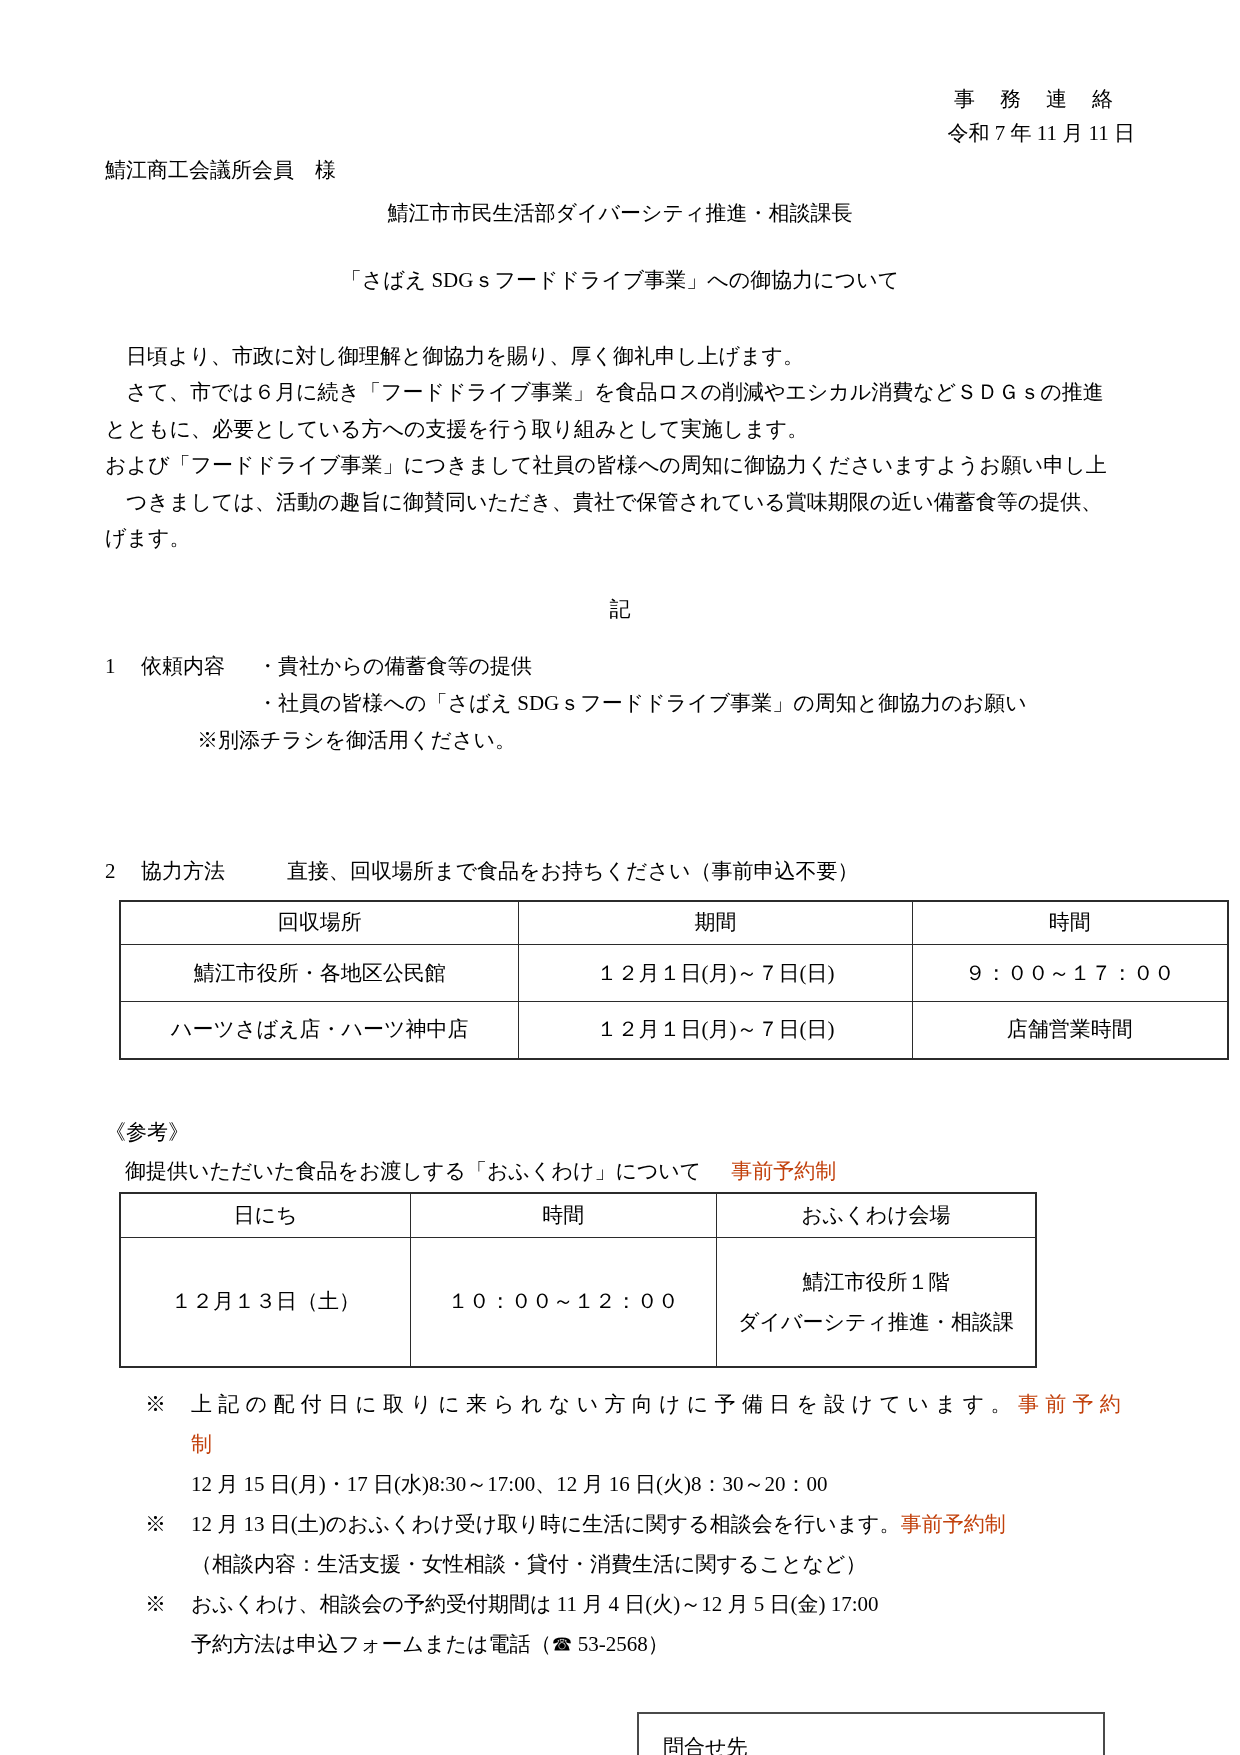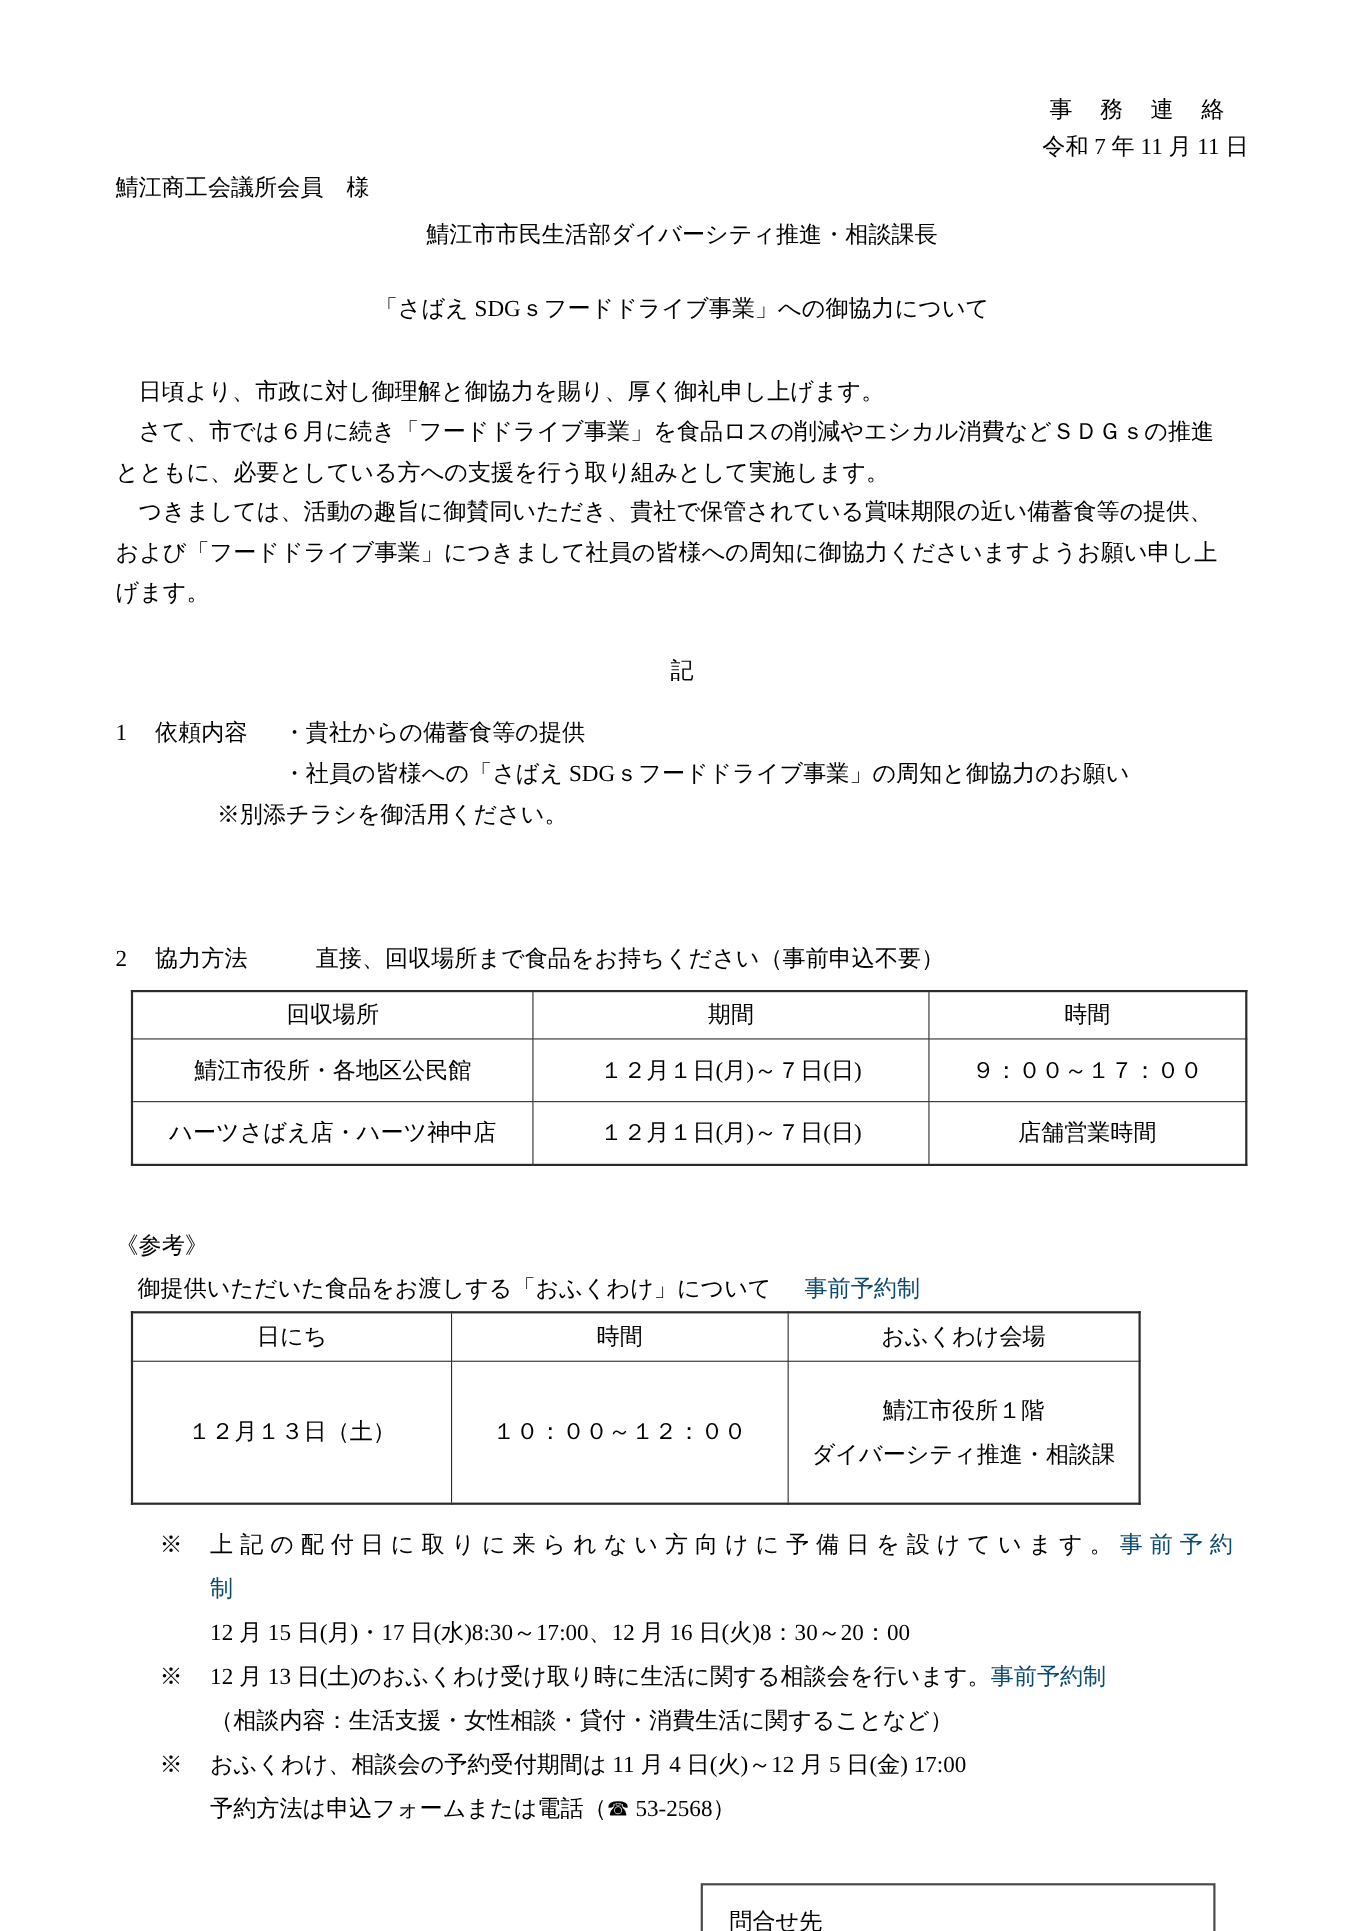--- a/index.html
+++ b/index.html
@@ -28,32 +28,32 @@
   .ki{text-align:center;margin-top:40px;}
   .sec{margin-top:26px;font-family:Liberation Serif, serif;}
   .sec-line{line-height:37px;}
   .sec-num{display:inline-block;width:36px;}
   .sec-label-1{display:inline-block;width:116px;}
   .sec-label-2{display:inline-block;width:146px;}
   .cont-1{margin-left:152px;line-height:37px;}
   .cont-2{margin-left:92px;line-height:37px;}
   .sec2{margin-top:94px;}
   table{border-collapse:collapse;table-layout:fixed;}
-  .t1{margin-left:14px;margin-top:10px;width:1015px;}
+  .t1{margin-left:14px;margin-top:10px;width:1110px;}
   .t1 col.c1{width:36%;} .t1 col.c2{width:35.5%;} .t1 col.c3{width:28.5%;}
   .t2{margin-left:14px;margin-top:8px;width:918px;}
   .t2 col.c1{width:31.7%;} .t2 col.c2{width:33.4%;} .t2 col.c3{width:34.9%;}
   th,td{border:1px solid #2b2b2b;text-align:center;font-weight:normal;padding:0 6px;box-sizing:border-box;}
   table{border:2px solid #2b2b2b;}
   .t1 th{height:44px;} .t1 td{height:57px;}
   .t2 th{height:44px;} .t2 td{height:130px;}
   .venue div{line-height:40px;}
   .ref-heading{margin-top:60px;}
   .ref-lead{margin-top:14px;margin-left:20px;}
-  .red{color:#0c4a6e;}
+  .red{color:#c2410c;}
   .lead-gap{display:inline-block;width:30px;}
   .notes{margin-top:16px;}
   .note-line{margin-left:40px;line-height:40px;display:flex;}
   .note-marker{display:inline-block;width:46px;flex:none;}
   .note-sub{margin-left:86px;line-height:40px;}
   .tracked{letter-spacing:0.30em;}
   .contact-box{
     margin-top:48px;
     margin-left:532px;
     width:468px;
@@ -75,22 +75,22 @@
 
   <div class="recipient">鯖江商工会議所会員　様</div>
   <div class="sender">鯖江市市民生活部ダイバーシティ推進・相談課長</div>
 
   <div class="doc-title">「さばえ SDGｓフードドライブ事業」への御協力について</div>
 
   <div class="body-block">
     <div class="body-line indent">日頃より、市政に対し御理解と御協力を賜り、厚く御礼申し上げます。</div>
     <div class="body-line indent">さて、市では６月に続き「フードドライブ事業」を食品ロスの削減やエシカル消費などＳＤＧｓの推進</div>
     <div class="body-line">とともに、必要としている方への支援を行う取り組みとして実施します。</div>
+    <div class="body-line">および「フードドライブ事業」につきまして社員の皆様への周知に御協力くださいますようお願い申し上</div>
     <div class="body-line indent">つきましては、活動の趣旨に御賛同いただき、貴社で保管されている賞味期限の近い備蓄食等の提供、</div>
-    <div class="body-line">および「フードドライブ事業」につきまして社員の皆様への周知に御協力くださいますようお願い申し上</div>
     <div class="body-line">げます。</div>
   </div>
 
   <div class="ki">記</div>
 
   <div class="sec">
     <div class="sec-line">
       <span class="sec-num">1</span><span class="sec-label-1">依頼内容</span><span>・貴社からの備蓄食等の提供</span>
     </div>
     <div class="cont-1">・社員の皆様への「さばえ SDGｓフードドライブ事業」の周知と御協力のお願い</div>

